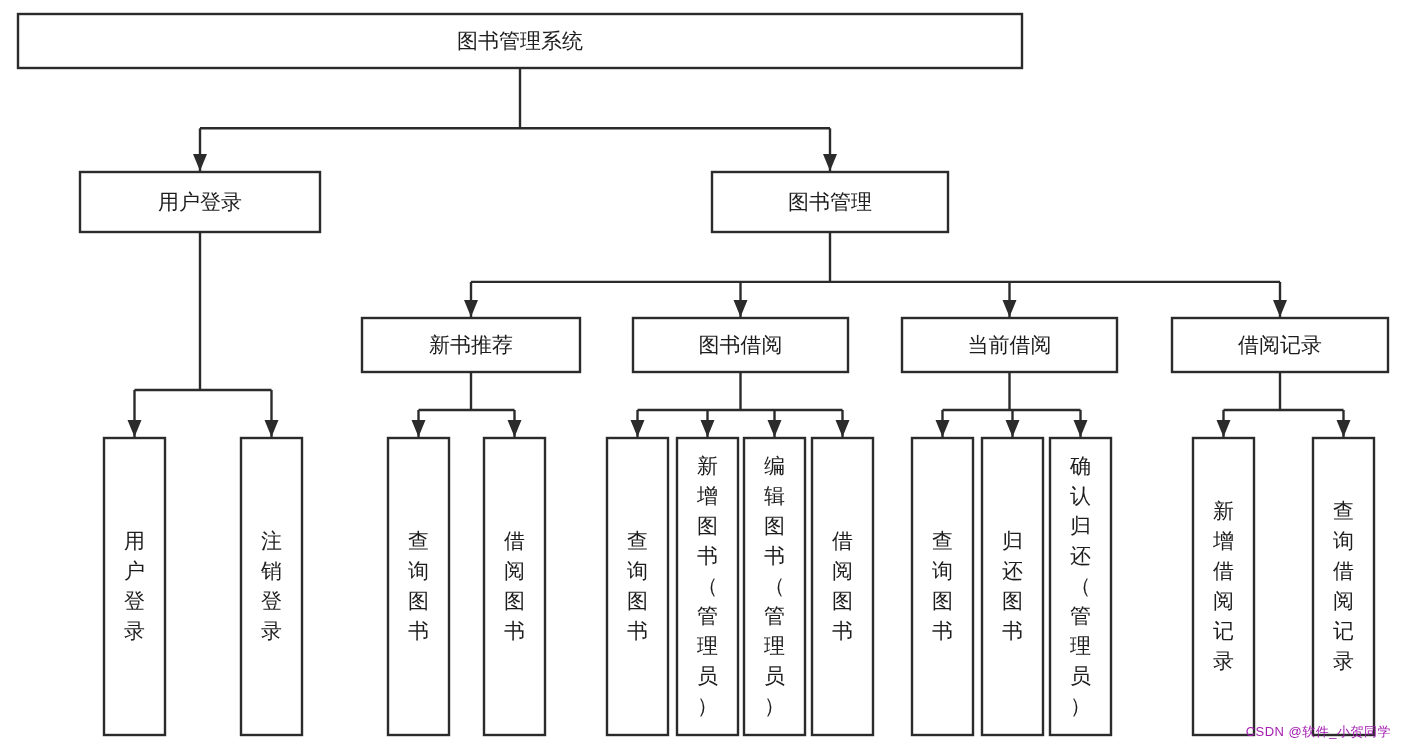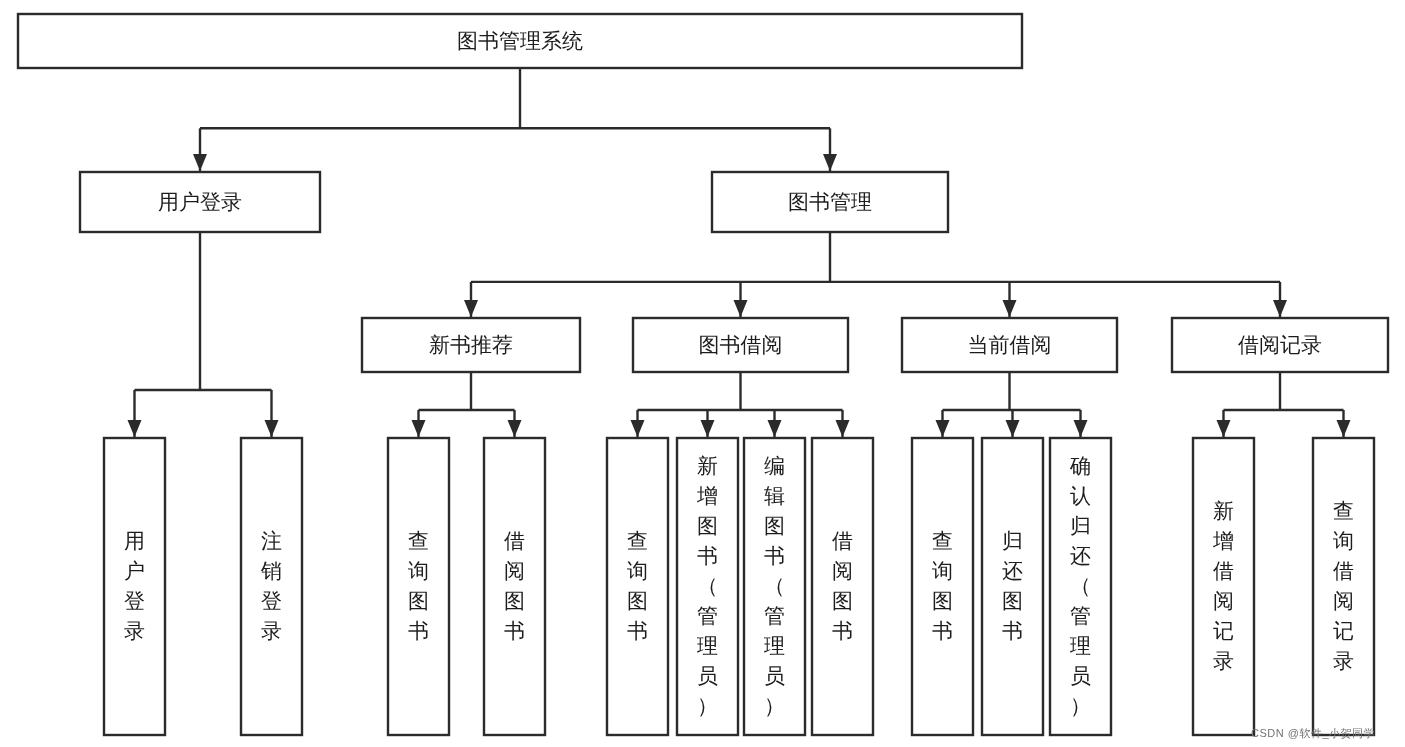--- a/index.html
+++ b/index.html
@@ -53,25 +53,25 @@
   .node-label-v {
     fill: #1d1d1d;
     font-family: "Liberation Sans", "DejaVu Sans", sans-serif;
     font-size: 21px;
     text-anchor: middle;
     dominant-baseline: middle;
     white-space: pre;
   }
   .watermark-text {
     position: absolute;
-    right: 30px;
+    right: 14px;
     bottom: 6px;
     font-family: "Liberation Sans", "DejaVu Sans", sans-serif;
-    font-size: 11px;
-    color: #737373;
+    font-size: 13px;
+    color: #a21caf;
     letter-spacing: 0.5px;
     pointer-events: none;
     user-select: none;
   }
 </style>
 </head>
 <body>
 
 <div id="diagram-root">
   <svg class="diagram-canvas" viewBox="0 0 1405 747" xmlns="http://www.w3.org/2000/svg">

